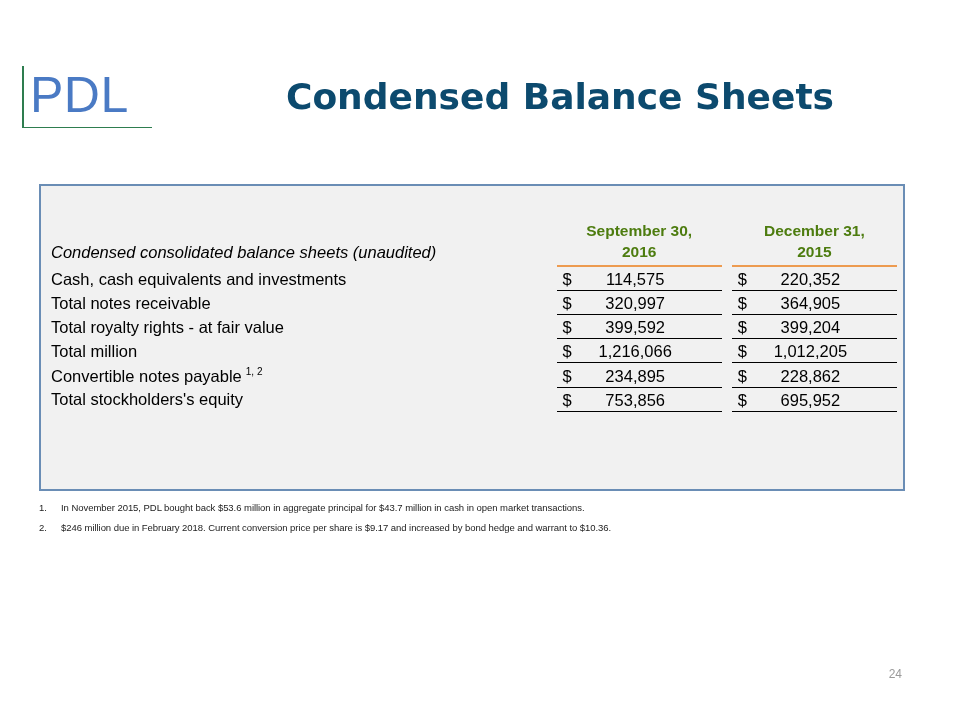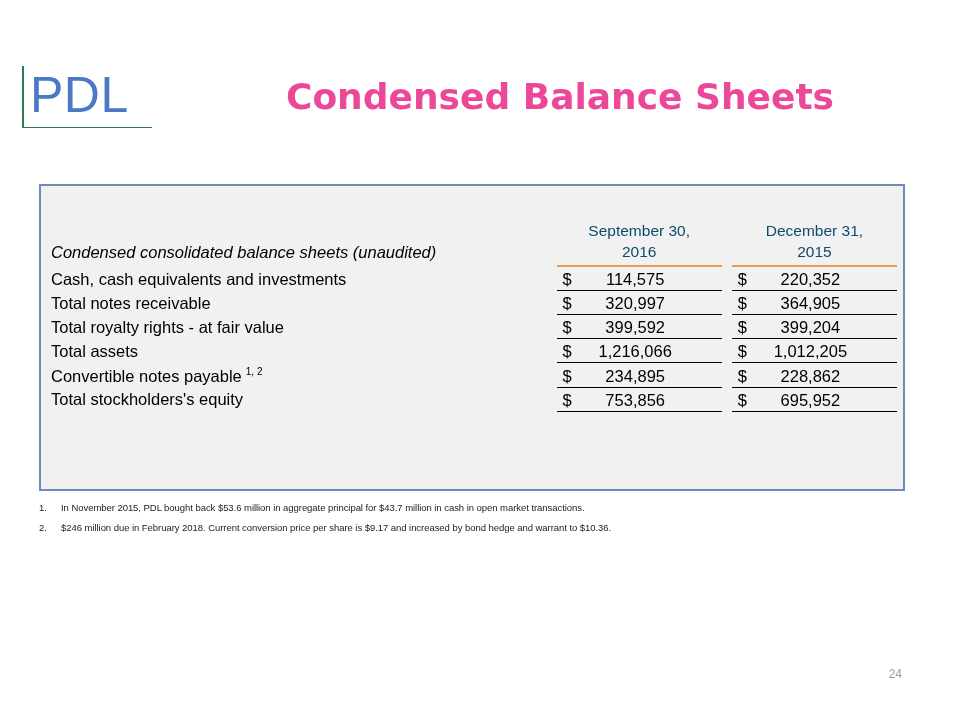--- a/index.html
+++ b/index.html
@@ -55,21 +55,21 @@
   
   #slide-title {
     position: absolute;
     left: 170px;
     top: 76px;
     width: 780px;
     text-align: center;
     font-family: "DejaVu Sans", sans-serif;
     font-size: 36px;
     font-weight: bold;
-    color: #ec4899;
+    color: #0c4a6e;
     white-space: nowrap;
   }
 
   
   #table-panel {
     position: absolute;
     left: 39px;
     top: 184px;
     width: 866px;
     height: 307px;
@@ -96,22 +96,22 @@
     font-size: 16.5px;
     font-style: italic;
     color: #000;
     text-align: left;
     white-space: nowrap;
     padding-bottom: 4px !important;
     width: 505px;
   }
   .hdr-date {
     font-size: 15.5px;
-    font-weight: normal;
-    color: #0c4a6e;
+    font-weight: bold;
+    color: #4d7c0f;
     text-align: center;
     line-height: 21px;
     border-bottom: 2.5px solid #ed9b50;
     padding-bottom: 3px !important;
     width: 165px;
   }
   .hdr-gap { width: 10px; }
 
   
   .lbl {
@@ -242,21 +242,21 @@
             <span class="cur">$</span>
             <span class="num">399,592</span>
           </td>
         <td class="hdr-gap"></td>
         <td class="amt">
             <span class="cur">$</span>
             <span class="num">399,204</span>
           </td>
       </tr>
       <tr>
-        <td class="lbl"><span>Total assets</span></td>
+        <td class="lbl"><span>Total million</span></td>
         <td class="amt">
             <span class="cur">$</span>
             <span class="num">1,216,066</span>
           </td>
         <td class="hdr-gap"></td>
         <td class="amt">
             <span class="cur">$</span>
             <span class="num">1,012,205</span>
           </td>
       </tr>

